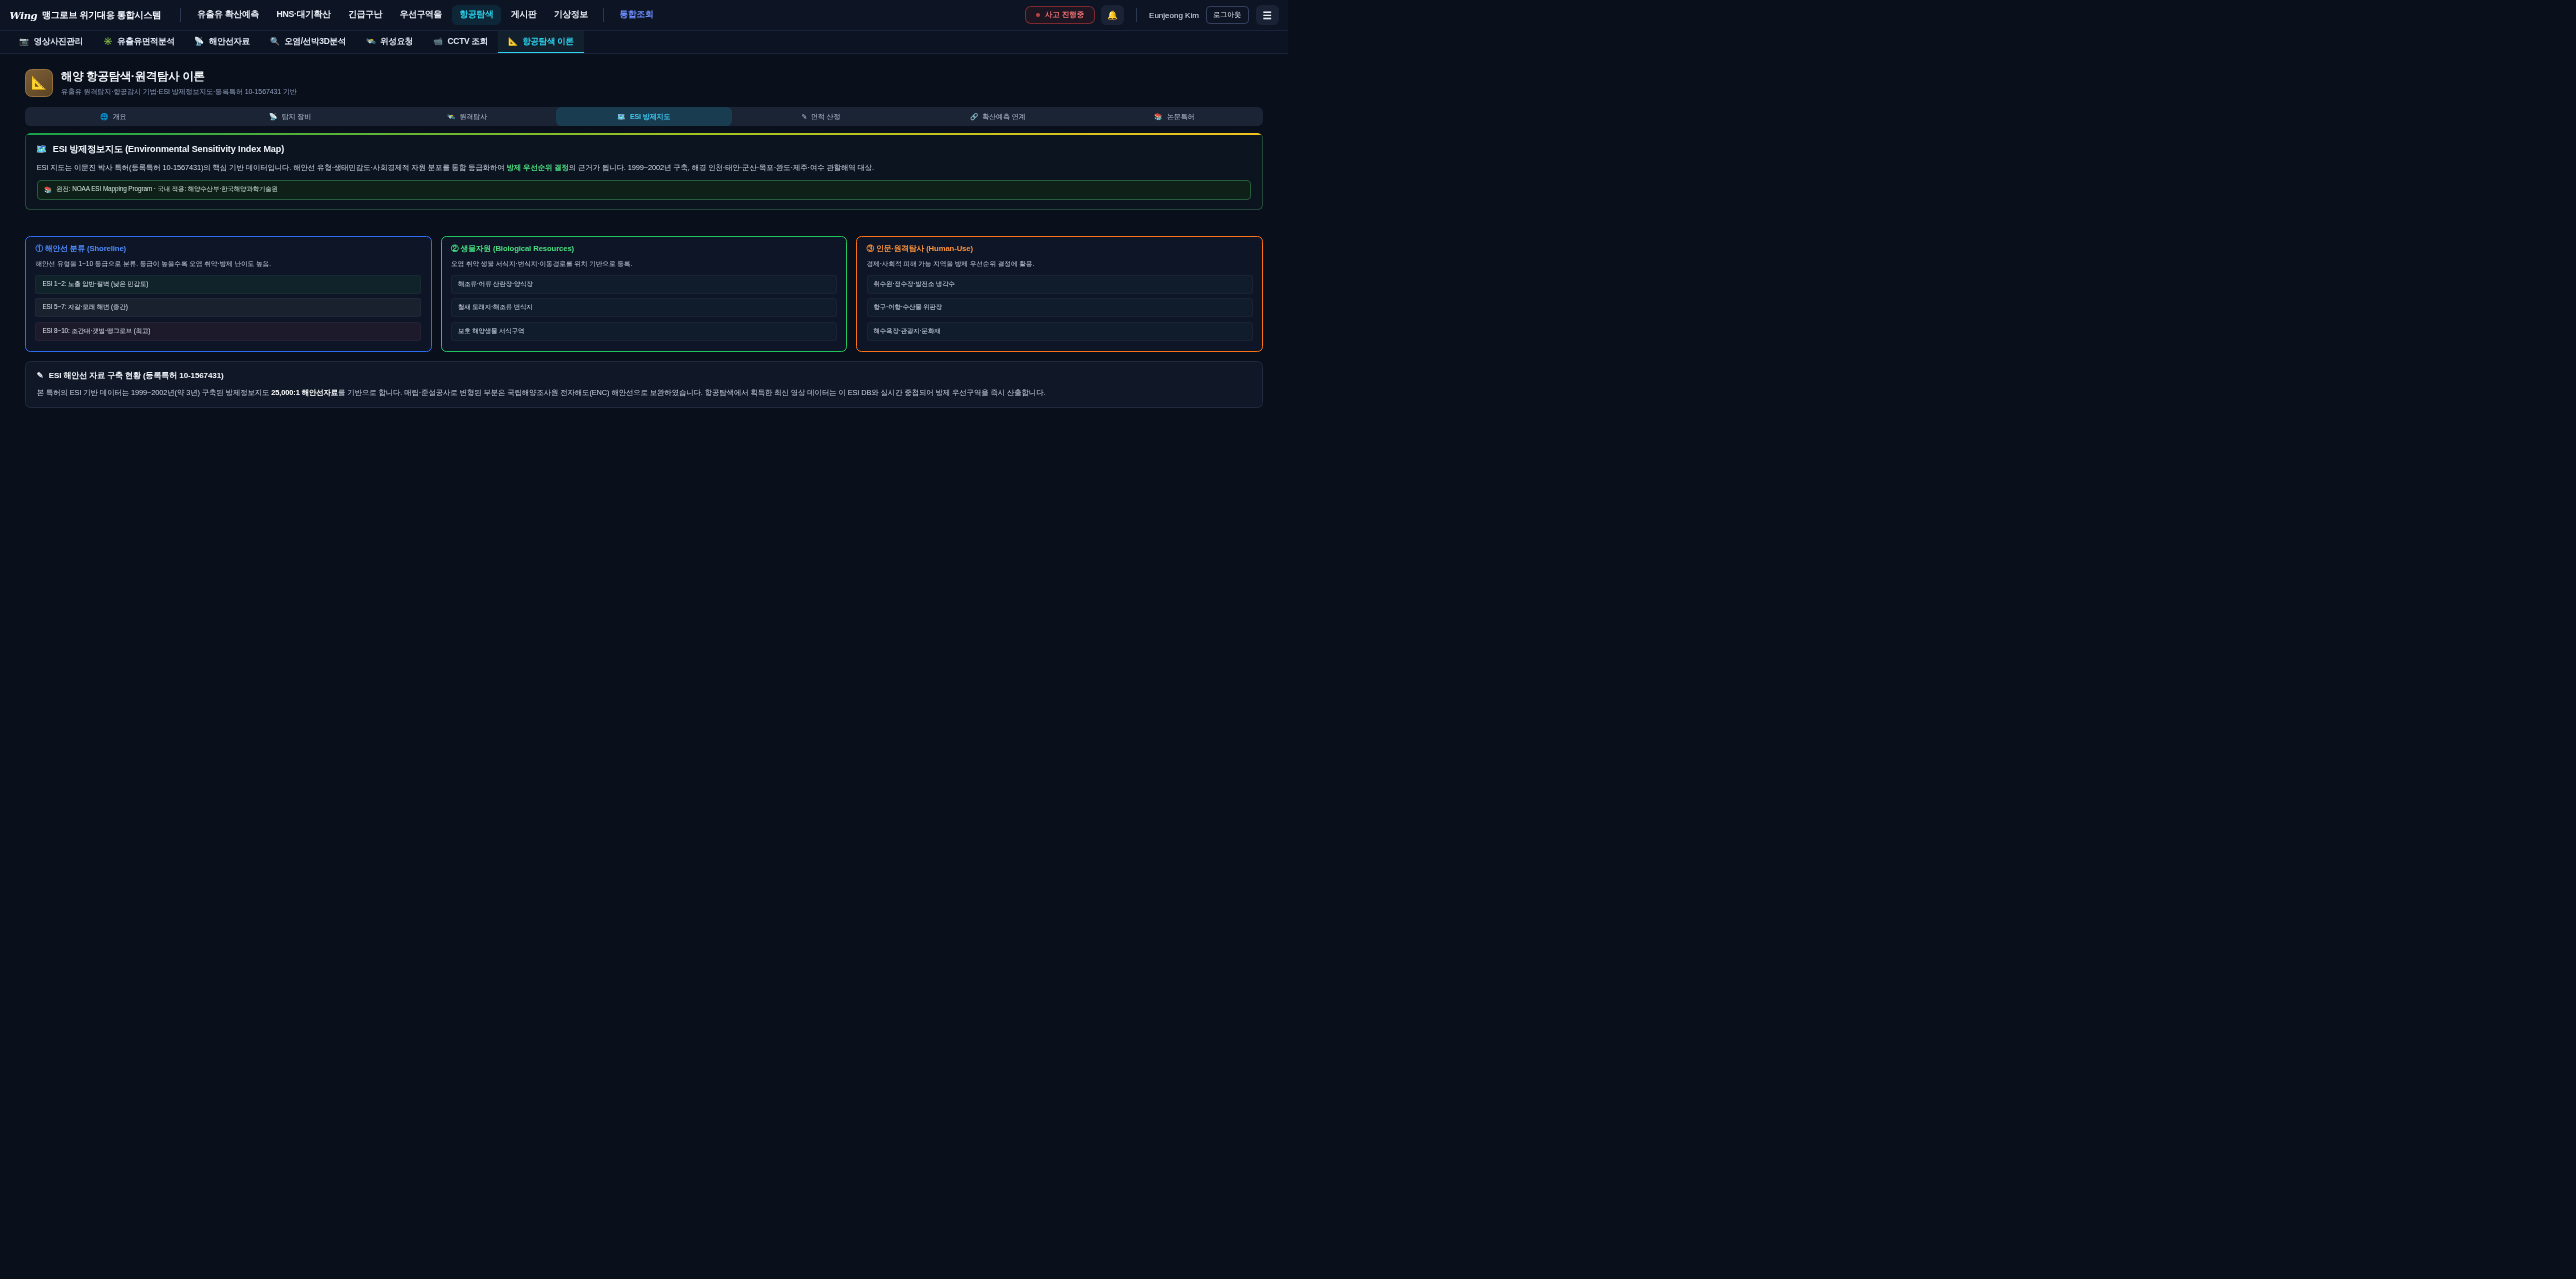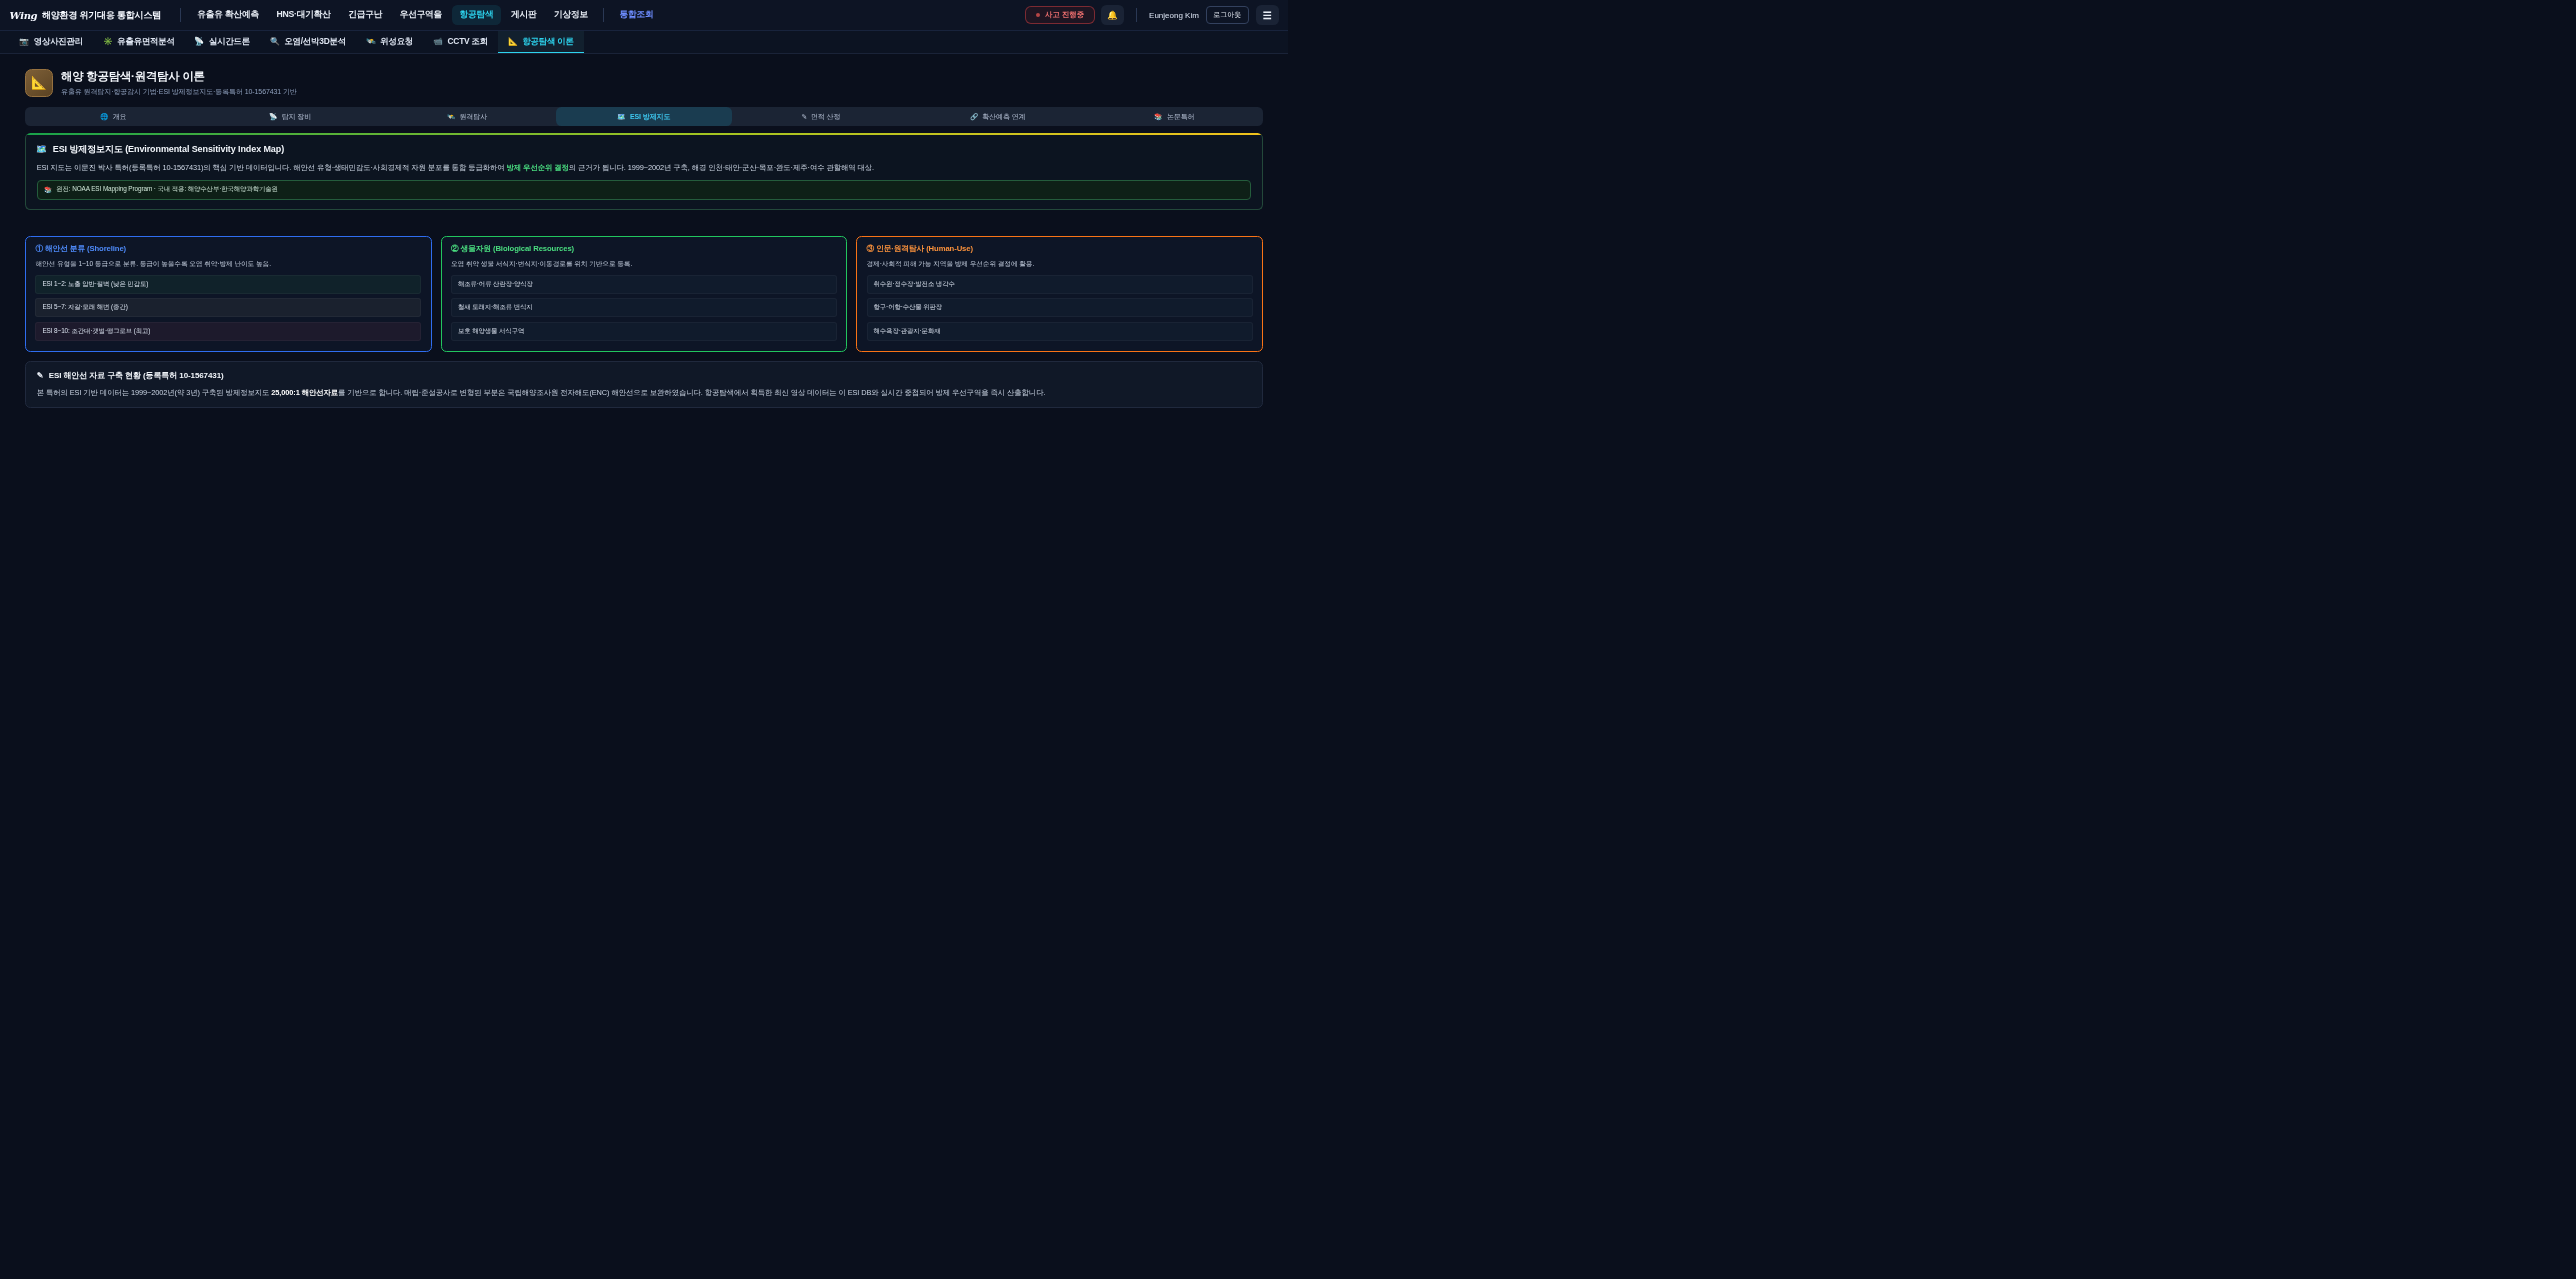--- a/index.html
+++ b/index.html
@@ -130,21 +130,21 @@
   .build-title .bicon { font-size:8px; color:#e8edf5; }
   .build-body { margin-top:6px; font-size:7.4px; color:#c9d3e2; line-height:1.5; letter-spacing:-0.1px;}
   .build-body .bb { color:#ffffff; font-weight:bold; }
 </style>
 </head>
 <body>
 
 <header class="topbar">
   <div class="logo">
     <span class="script">Wing</span>
-    <span class="name">해양환경 위기대응 통합시스템</span>
+    <span class="name">맹그로브 위기대응 통합시스템</span>
   </div>
   <div class="vdiv"></div>
   <nav class="nav">
     <div class="nav-item">유출유 확산예측</div>
     <div class="nav-item">HNS·대기확산</div>
     <div class="nav-item">긴급구난</div>
     <div class="nav-item">우선구역을</div>
     <div class="nav-item active">항공탐색</div>
     <div class="nav-item">게시판</div>
     <div class="nav-item">기상정보</div>
@@ -172,21 +172,21 @@
   <div class="subtab">
     <span class="si">📷</span>
     <span>영상사진관리</span>
   </div>
   <div class="subtab">
     <span class="si">✳️</span>
     <span>유출유면적분석</span>
   </div>
   <div class="subtab">
     <span class="si">📡</span>
-    <span>실시간드론</span>
+    <span>해안선자료</span>
   </div>
   <div class="subtab">
     <span class="si">🔍</span>
     <span>오염/선박3D분석</span>
   </div>
   <div class="subtab">
     <span class="si">🛰️</span>
     <span>위성요청</span>
   </div>
   <div class="subtab">

